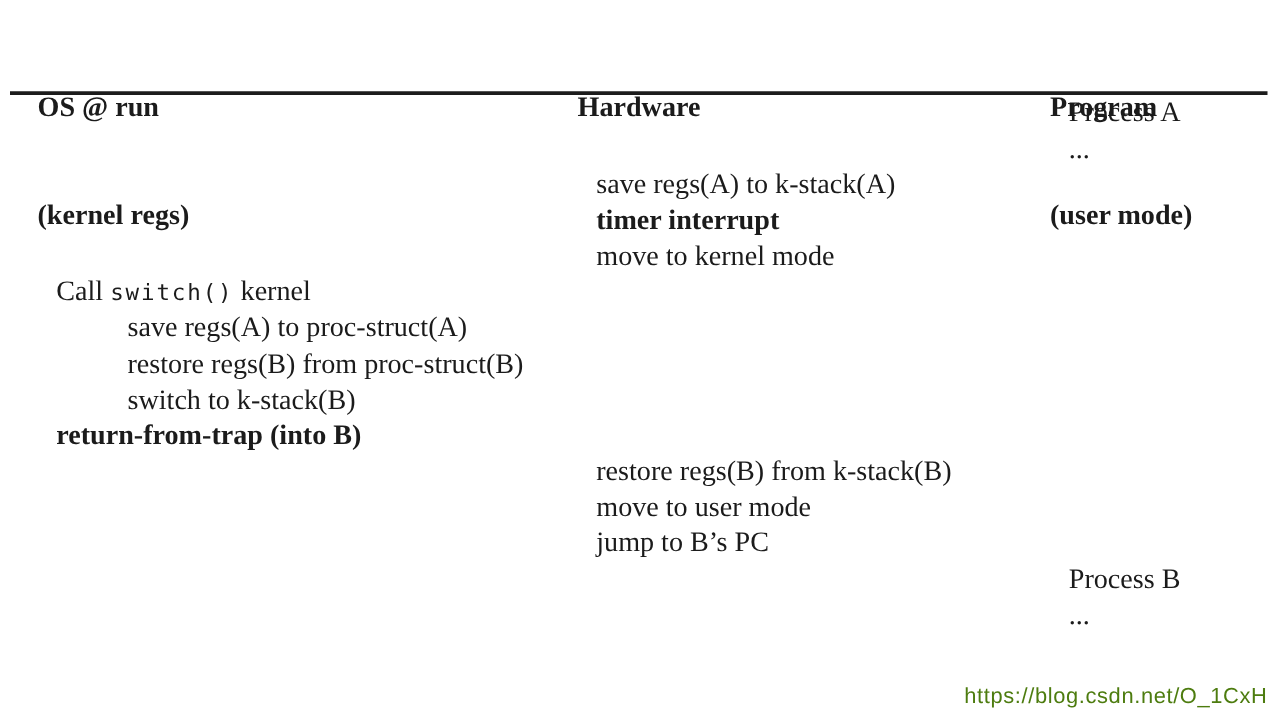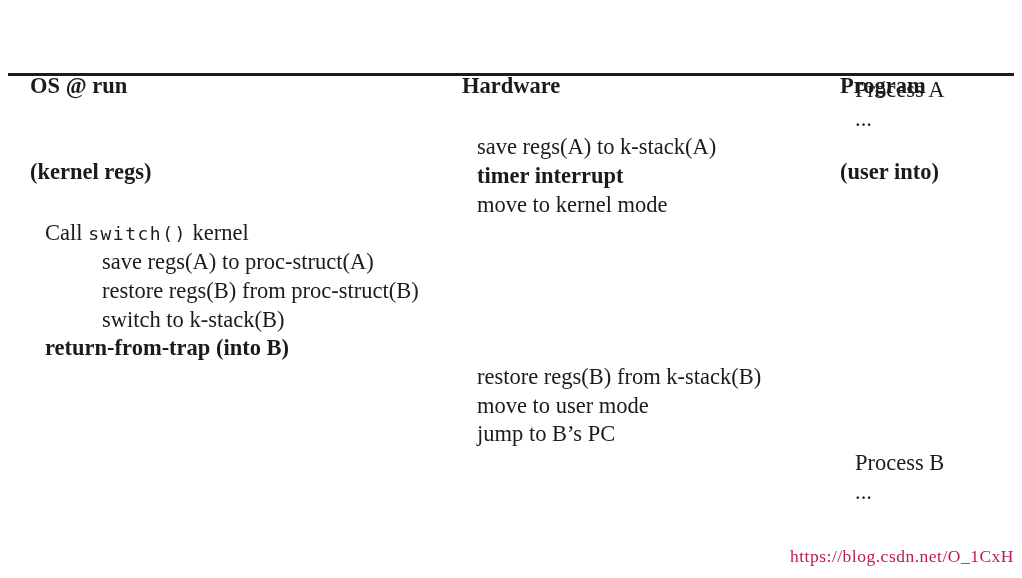--- a/index.html
+++ b/index.html
@@ -63,42 +63,42 @@
     font-family: "DejaVu Sans Mono", "Liberation Mono", monospace;
     font-size: 18px;
     letter-spacing: 1.5px;
   }
   
   .watermark {
     position: absolute;
     right: 8px;
     top: 546px;
     z-index: 0;
-    font-family: Liberation Serif, serif;
+    font-family: Liberation Sans, sans-serif;
     font-size: 17.5px;
-    color: #be185d;
+    color: #4d7c0f;
     letter-spacing: 0.5px;
   }
 </style>
 </head>
 <body>
 
 <div class="figure">
 
   <div class="header">
     <div class="hcell h-os">
       <div>OS @ run</div>
       <div>(kernel regs)</div>
     </div>
     <div class="hcell h-hw">
       <div>Hardware</div>
     </div>
     <div class="hcell h-prog">
       <div>Program</div>
-      <div>(user into)</div>
+      <div>(user mode)</div>
     </div>
   </div>
 
   <div class="hrule"></div>
 
   <div class="rows">
     <div class="row col-prog">Process A</div>
     <div class="row col-prog">...</div>
     <div class="row col-hw">save regs(A) to k-stack(A)</div>
     <div class="row col-hw bold">timer interrupt</div>

